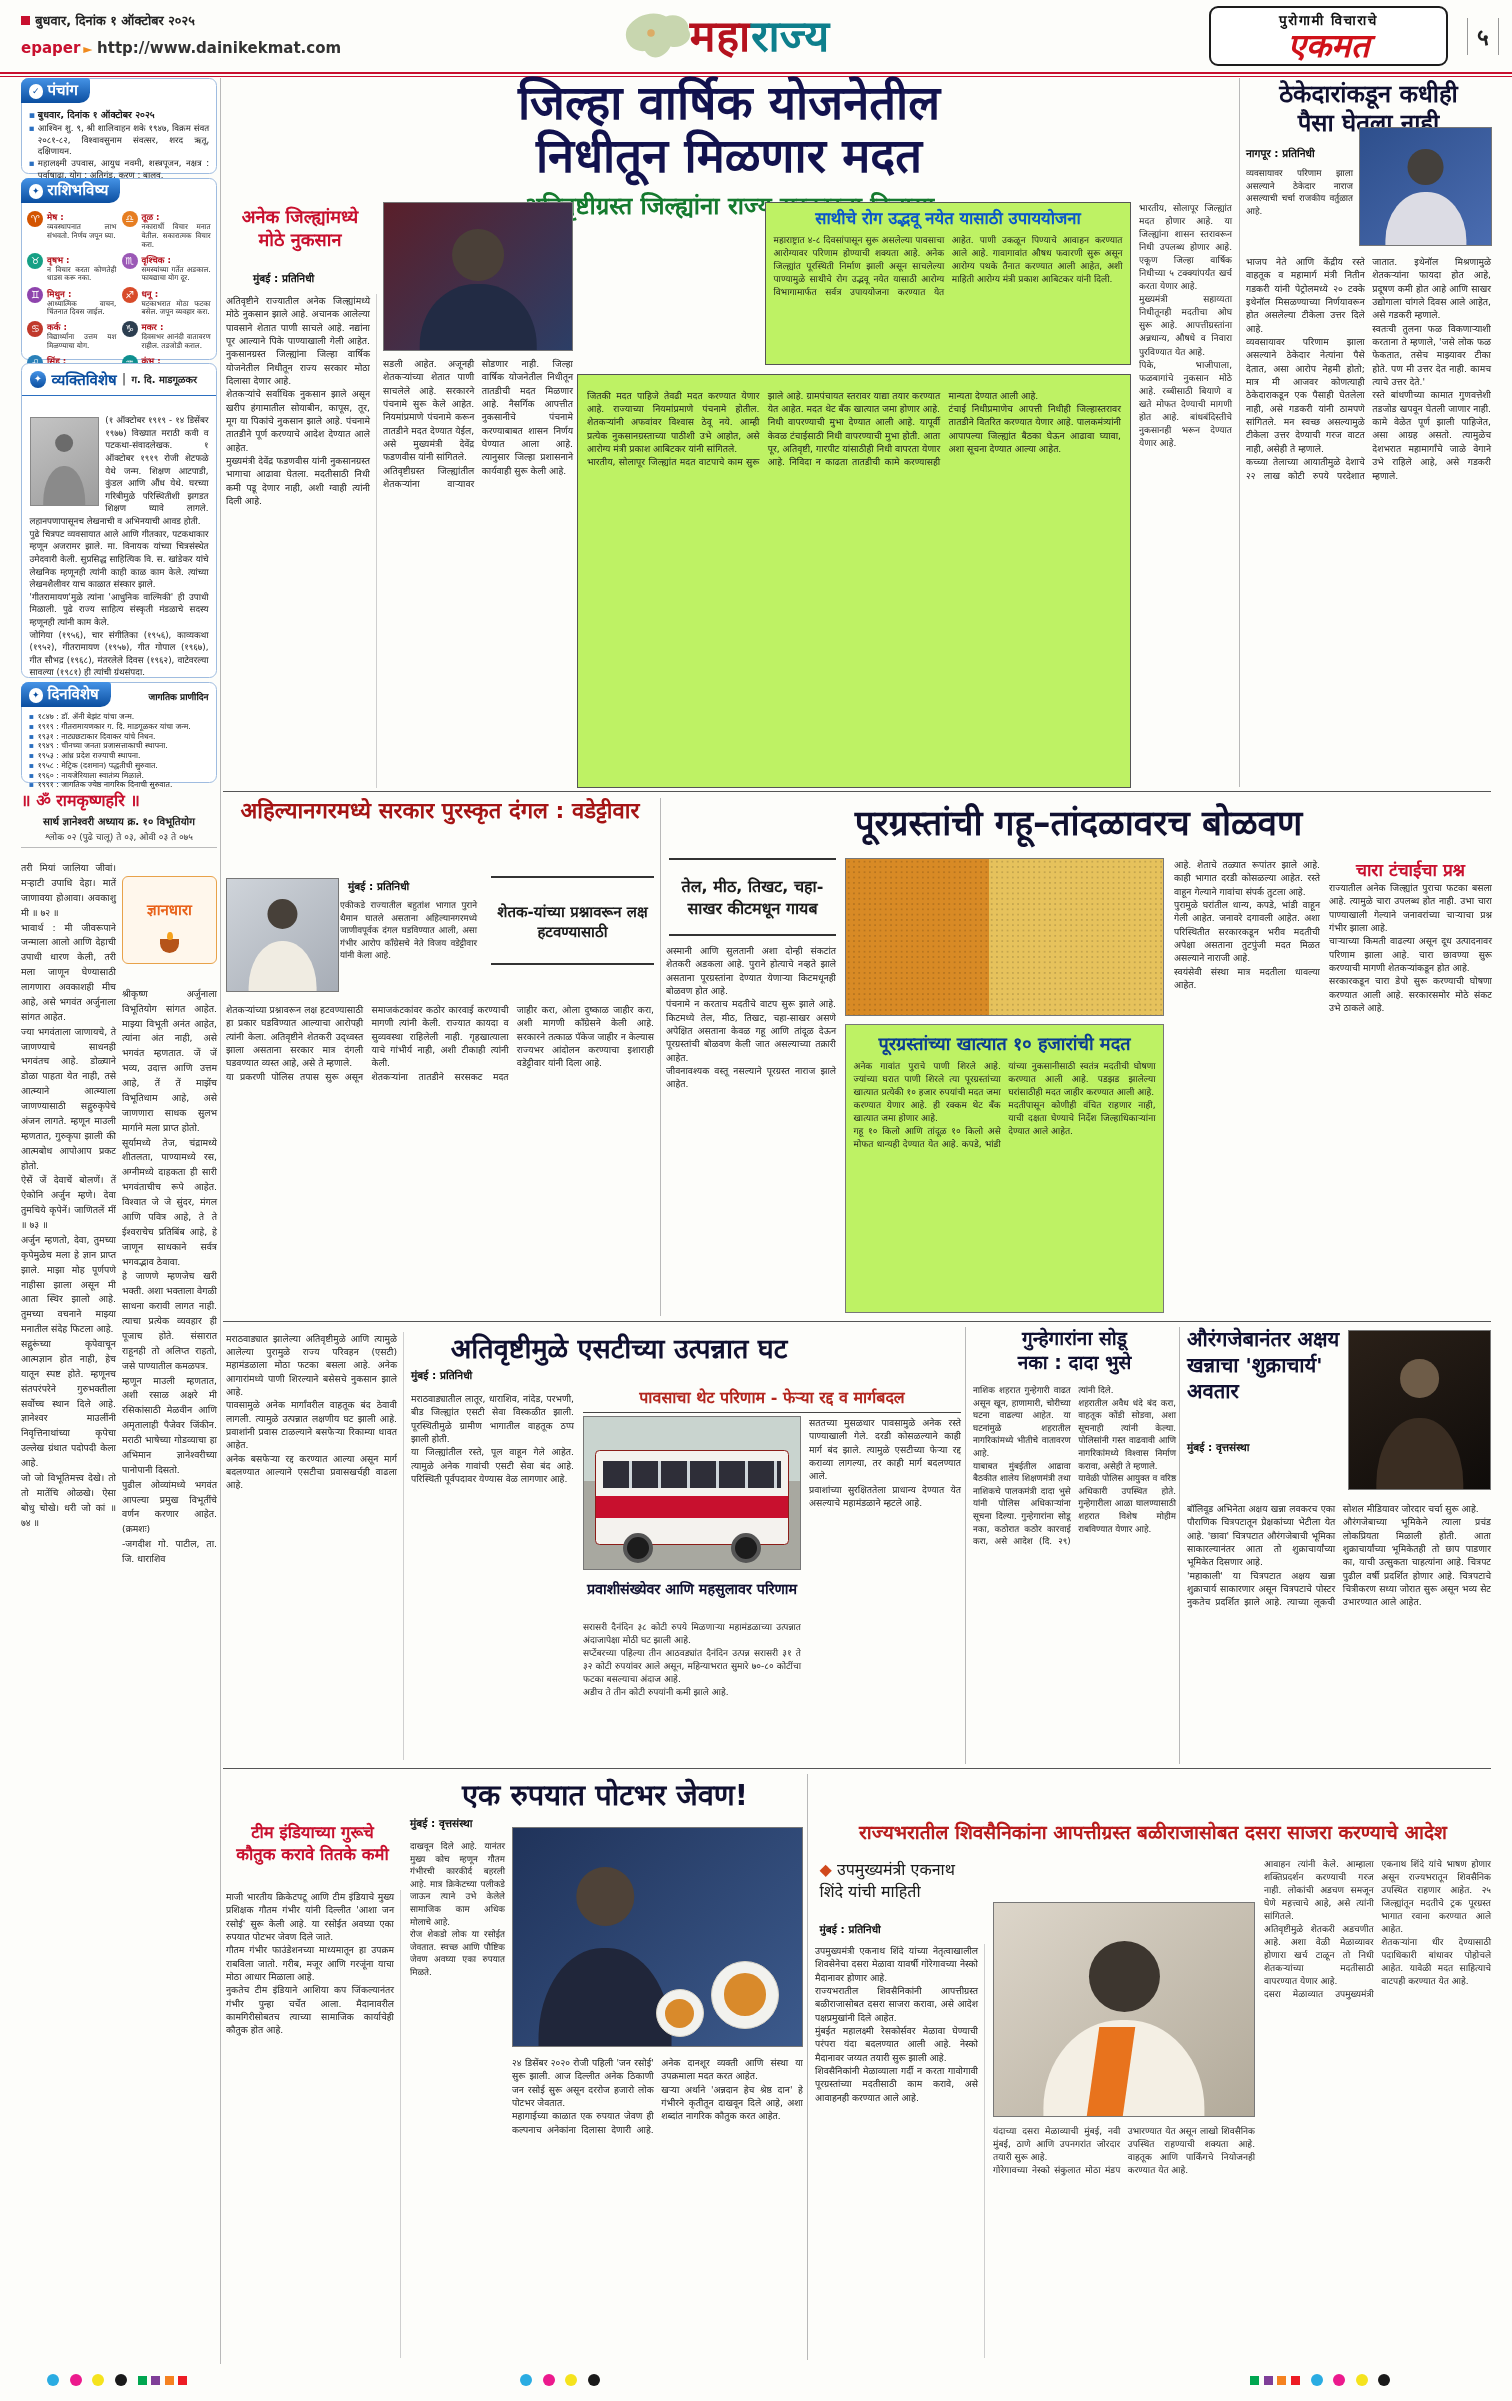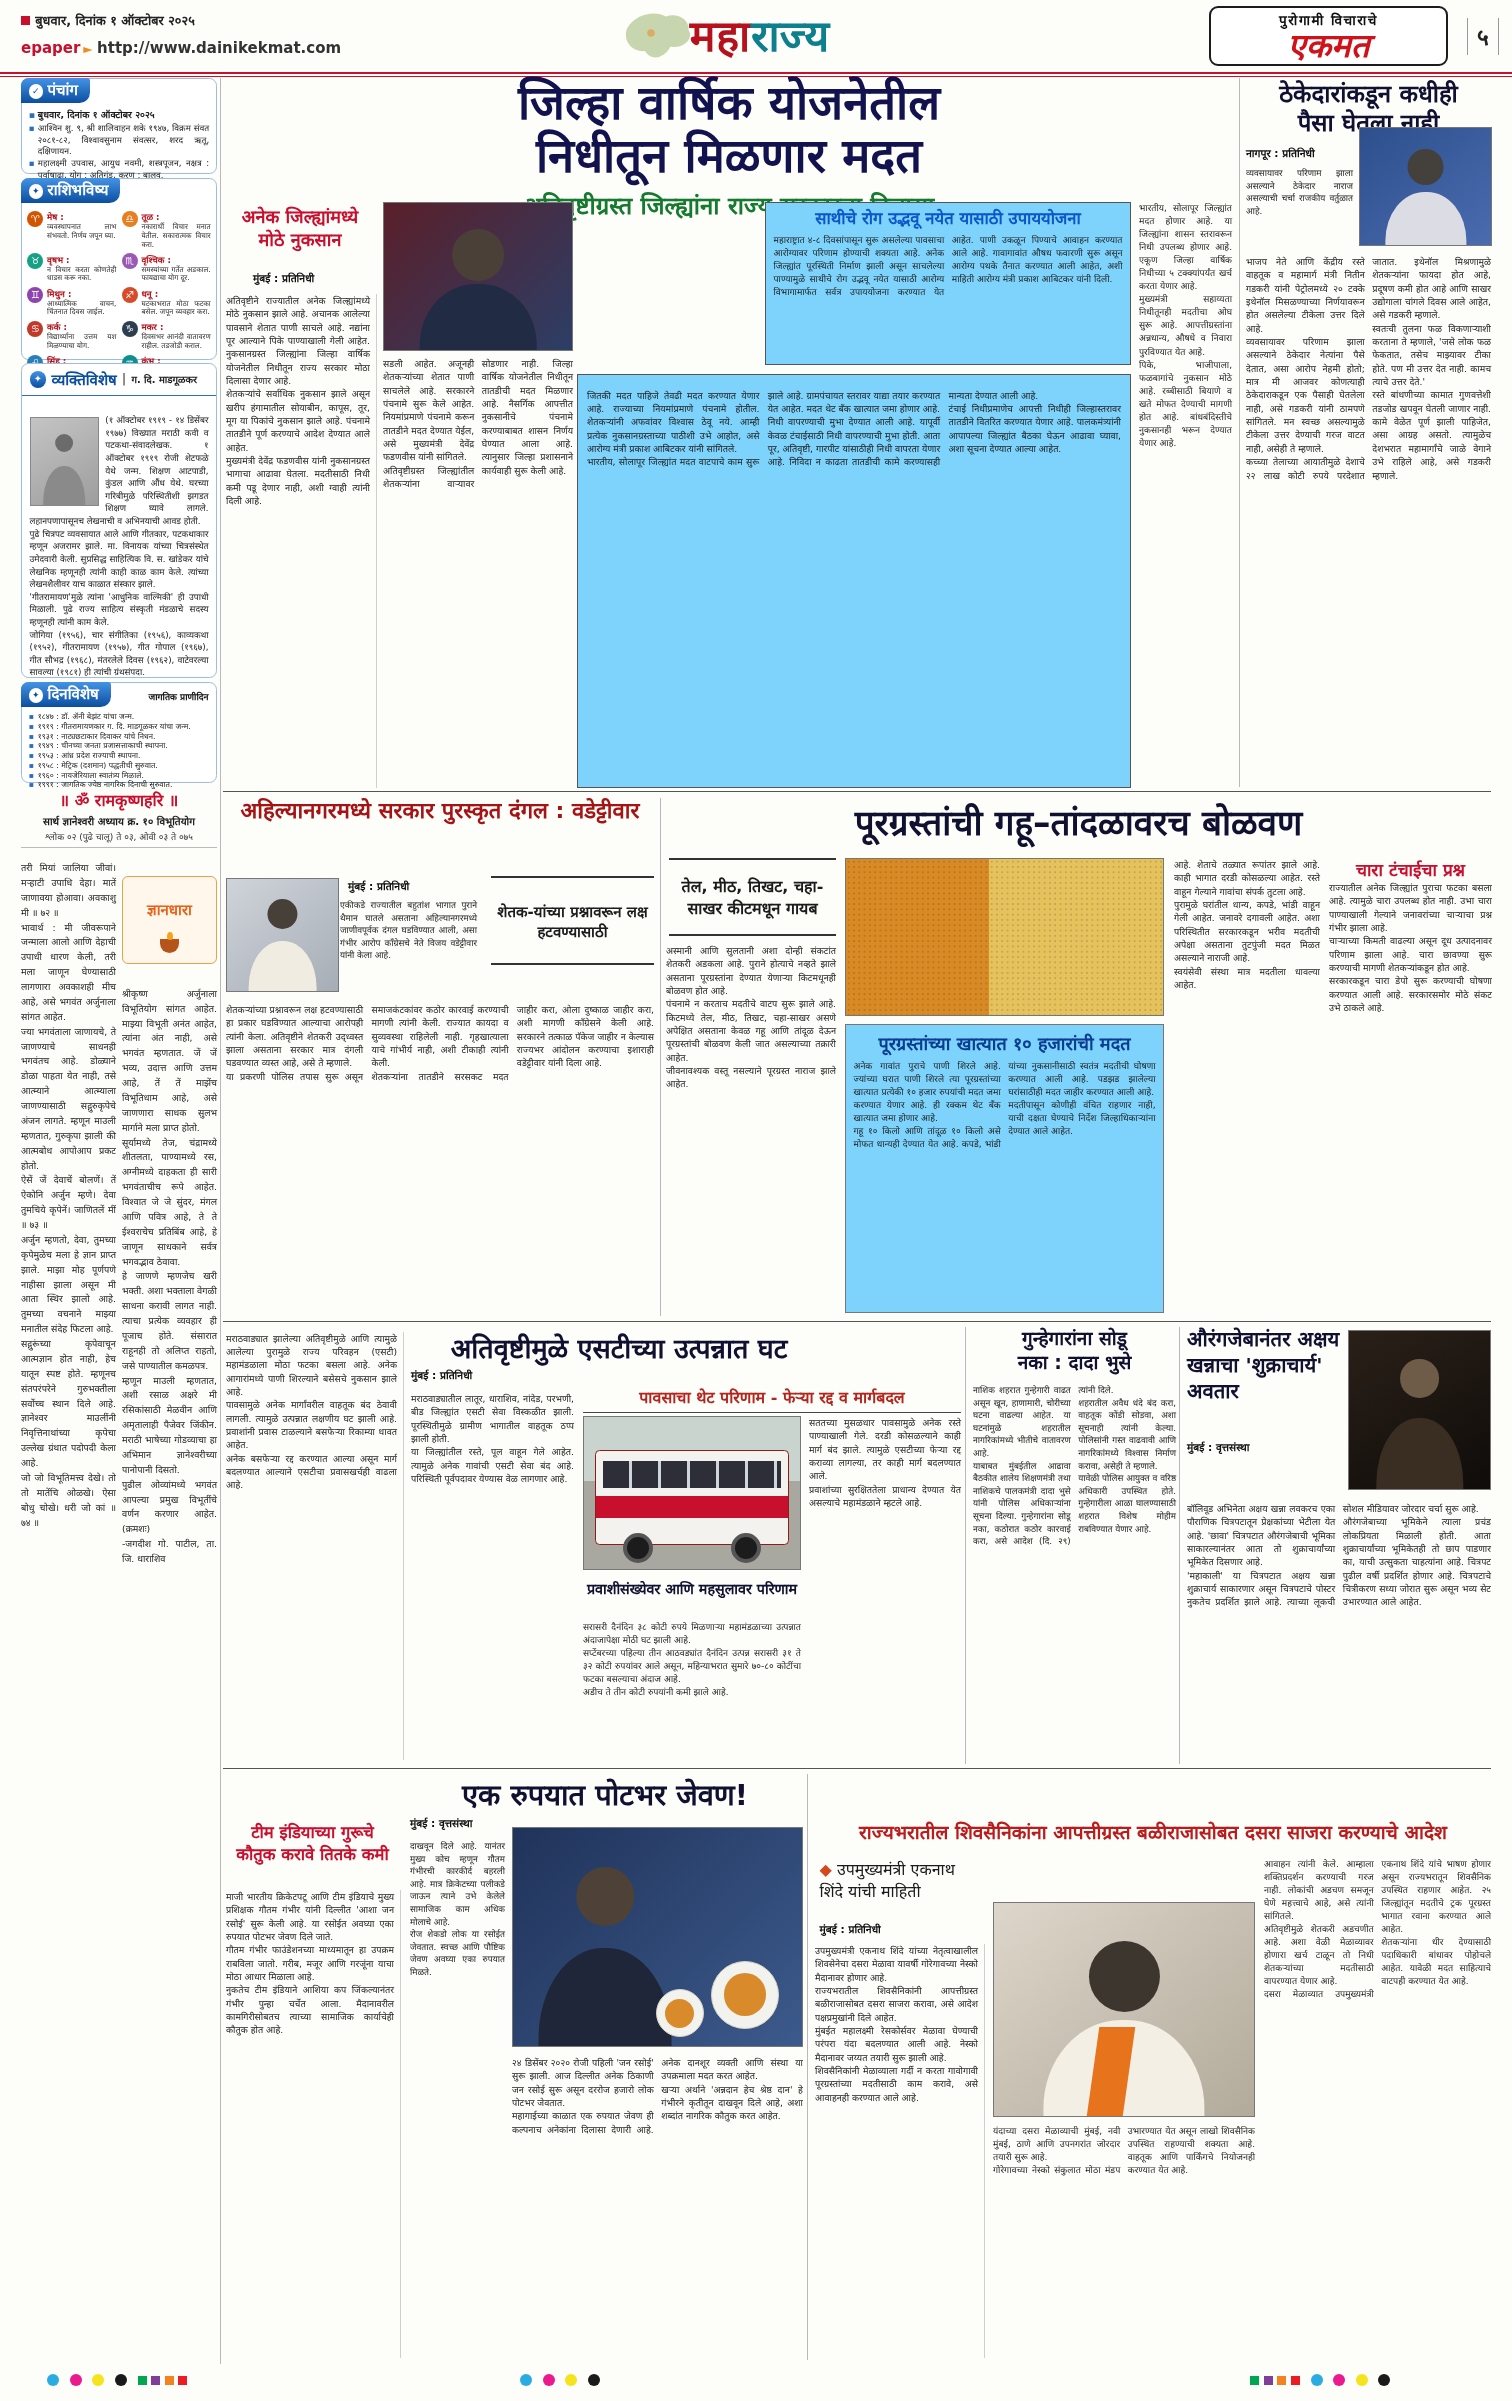--- a/index.html
+++ b/index.html
@@ -52,39 +52,39 @@
 .r-item:nth-child(11) .r-ic{background:#0e8f8f}.r-item:nth-child(12) .r-ic{background:#e74c3c}
 .v-head{display:flex;align-items:center;gap:5.3px;padding:5.3px 7.5px;border-bottom:1.9px solid #2b6fc0}
 .v-ic{width:16.6px;height:16.6px;border-radius:50%;background:linear-gradient(#4593e6,#0b4ea0);color:#fff;font-size:9.8px;line-height:16.6px;text-align:center}
 .v-title{color:#0b4ea0;font-weight:bold;font-size:15px}
 .v-person{font-size:9.8px;font-weight:bold;color:#222}
 .v-body{padding:6px 7.5px;font-size:8.7px;line-height:1.45;text-align:justify;white-space:pre-line}
 .v-photo{float:left;width:69px;height:89px;margin:3px 6.8px 3px 0;position:relative;overflow:hidden;border:0.8px solid #888;background:linear-gradient(150deg,#c4c4c4,#9d9d9d)}
 .din-body{padding:29px 6.8px 3px;font-size:7.7px;line-height:1.27;text-align:left}
 .din-tag{position:absolute;top:6.8px;right:7.5px;font-size:9px;font-weight:bold;color:#111}
 
-.ram-title{font-size:16px;font-weight:bold;color:#c8102e;text-align:center}
+.ram-title{font-size:16px;font-weight:bold;color:#c8102e;text-align:left}
 .ram-sub1{font-size:10.2px;font-weight:bold;text-align:center;margin-top:3px}
 .ram-sub2{font-size:9px;text-align:center;margin-top:1.5px;color:#333;border-bottom:0.8px solid #bbb;padding-bottom:4.5px}
 .ram-col{position:absolute;top:72px;width:95px;height:1502px;font-size:9.3px;line-height:1.6;text-align:justify;white-space:pre-line;color:#1d1d1d}
 .dnyan{border:1.1px solid #e8a24a;background:#fff7ec;border-radius:6px;text-align:center;padding:6px 3px;margin-bottom:7.5px}
 .dnyan-t{font-size:15px;font-weight:bold;color:#e8621a}
 .diya{display:inline-block;width:19.6px;height:13.6px;background:#b5541a;border-radius:0 0 10.5px 10.5px;position:relative;margin-top:2.3px}
 .diya::before{content:"";position:absolute;left:50%;top:-6.8px;transform:translateX(-50%);width:6px;height:8.3px;background:#f6a21d;border-radius:50% 50% 50% 50%/62% 62% 38% 38%}
 
 .photo{position:relative;overflow:hidden;border:0.8px solid #777}
 .sil{position:absolute;left:50%;bottom:0;transform:translateX(-50%);width:62%;height:82%}
 .sil i{position:absolute;display:block}
 .s-h{top:0;left:50%;transform:translateX(-50%);width:44%;aspect-ratio:1;border-radius:50%;background:var(--head,#3a3f4a)}
 .s-b{bottom:0;left:0;width:100%;height:55%;border-radius:48% 48% 0 0/92% 92% 0 0;background:var(--body,#2b3140)}
 
 .vr{position:absolute;width:0;border-left:0.8px solid #b9b9b9}
 .hr{position:absolute;height:0;border-top:1.1px solid #555}
 
-.nbox{border:1.1px solid #555;background:#7dd3fc}
+.nbox{border:1.1px solid #555;background:#bef264}
 .box-title-blue{font-size:16.6px;font-weight:bold;color:#0b57c9;text-align:center;line-height:1.25}
 .dbl{border-top:2.3px double #333;border-bottom:2.3px double #333;display:flex;align-items:center;justify-content:center;text-align:center;font-weight:bold;color:#1c1c1c}
 
 .bus{position:relative;overflow:hidden;border:0.8px solid #777;background:linear-gradient(#c9d4cf 0 42%,#a8a8a0 42% 100%)}
 .bus-body{position:absolute;left:5%;right:5%;top:22%;bottom:16%;background:#f4f2ee;border:1.5px solid #8c1d18;border-radius:4.5px}
 .bus-win{position:absolute;left:4%;right:4%;top:10%;height:30%;background:repeating-linear-gradient(90deg,#2e2e38 0 25.6px,#cfd6da 25.6px 29px)}
 .bus-stripe{position:absolute;left:0;right:0;top:48%;height:24%;background:#c8102e}
 .bus-wheel{position:absolute;bottom:4%;width:30px;height:30px;border-radius:50%;background:#1c1c1c;border:4.5px solid #555}
 
 .plate{position:absolute;border-radius:50%;background:#f2f2ee;border:1.5px solid #d8d2c4}

